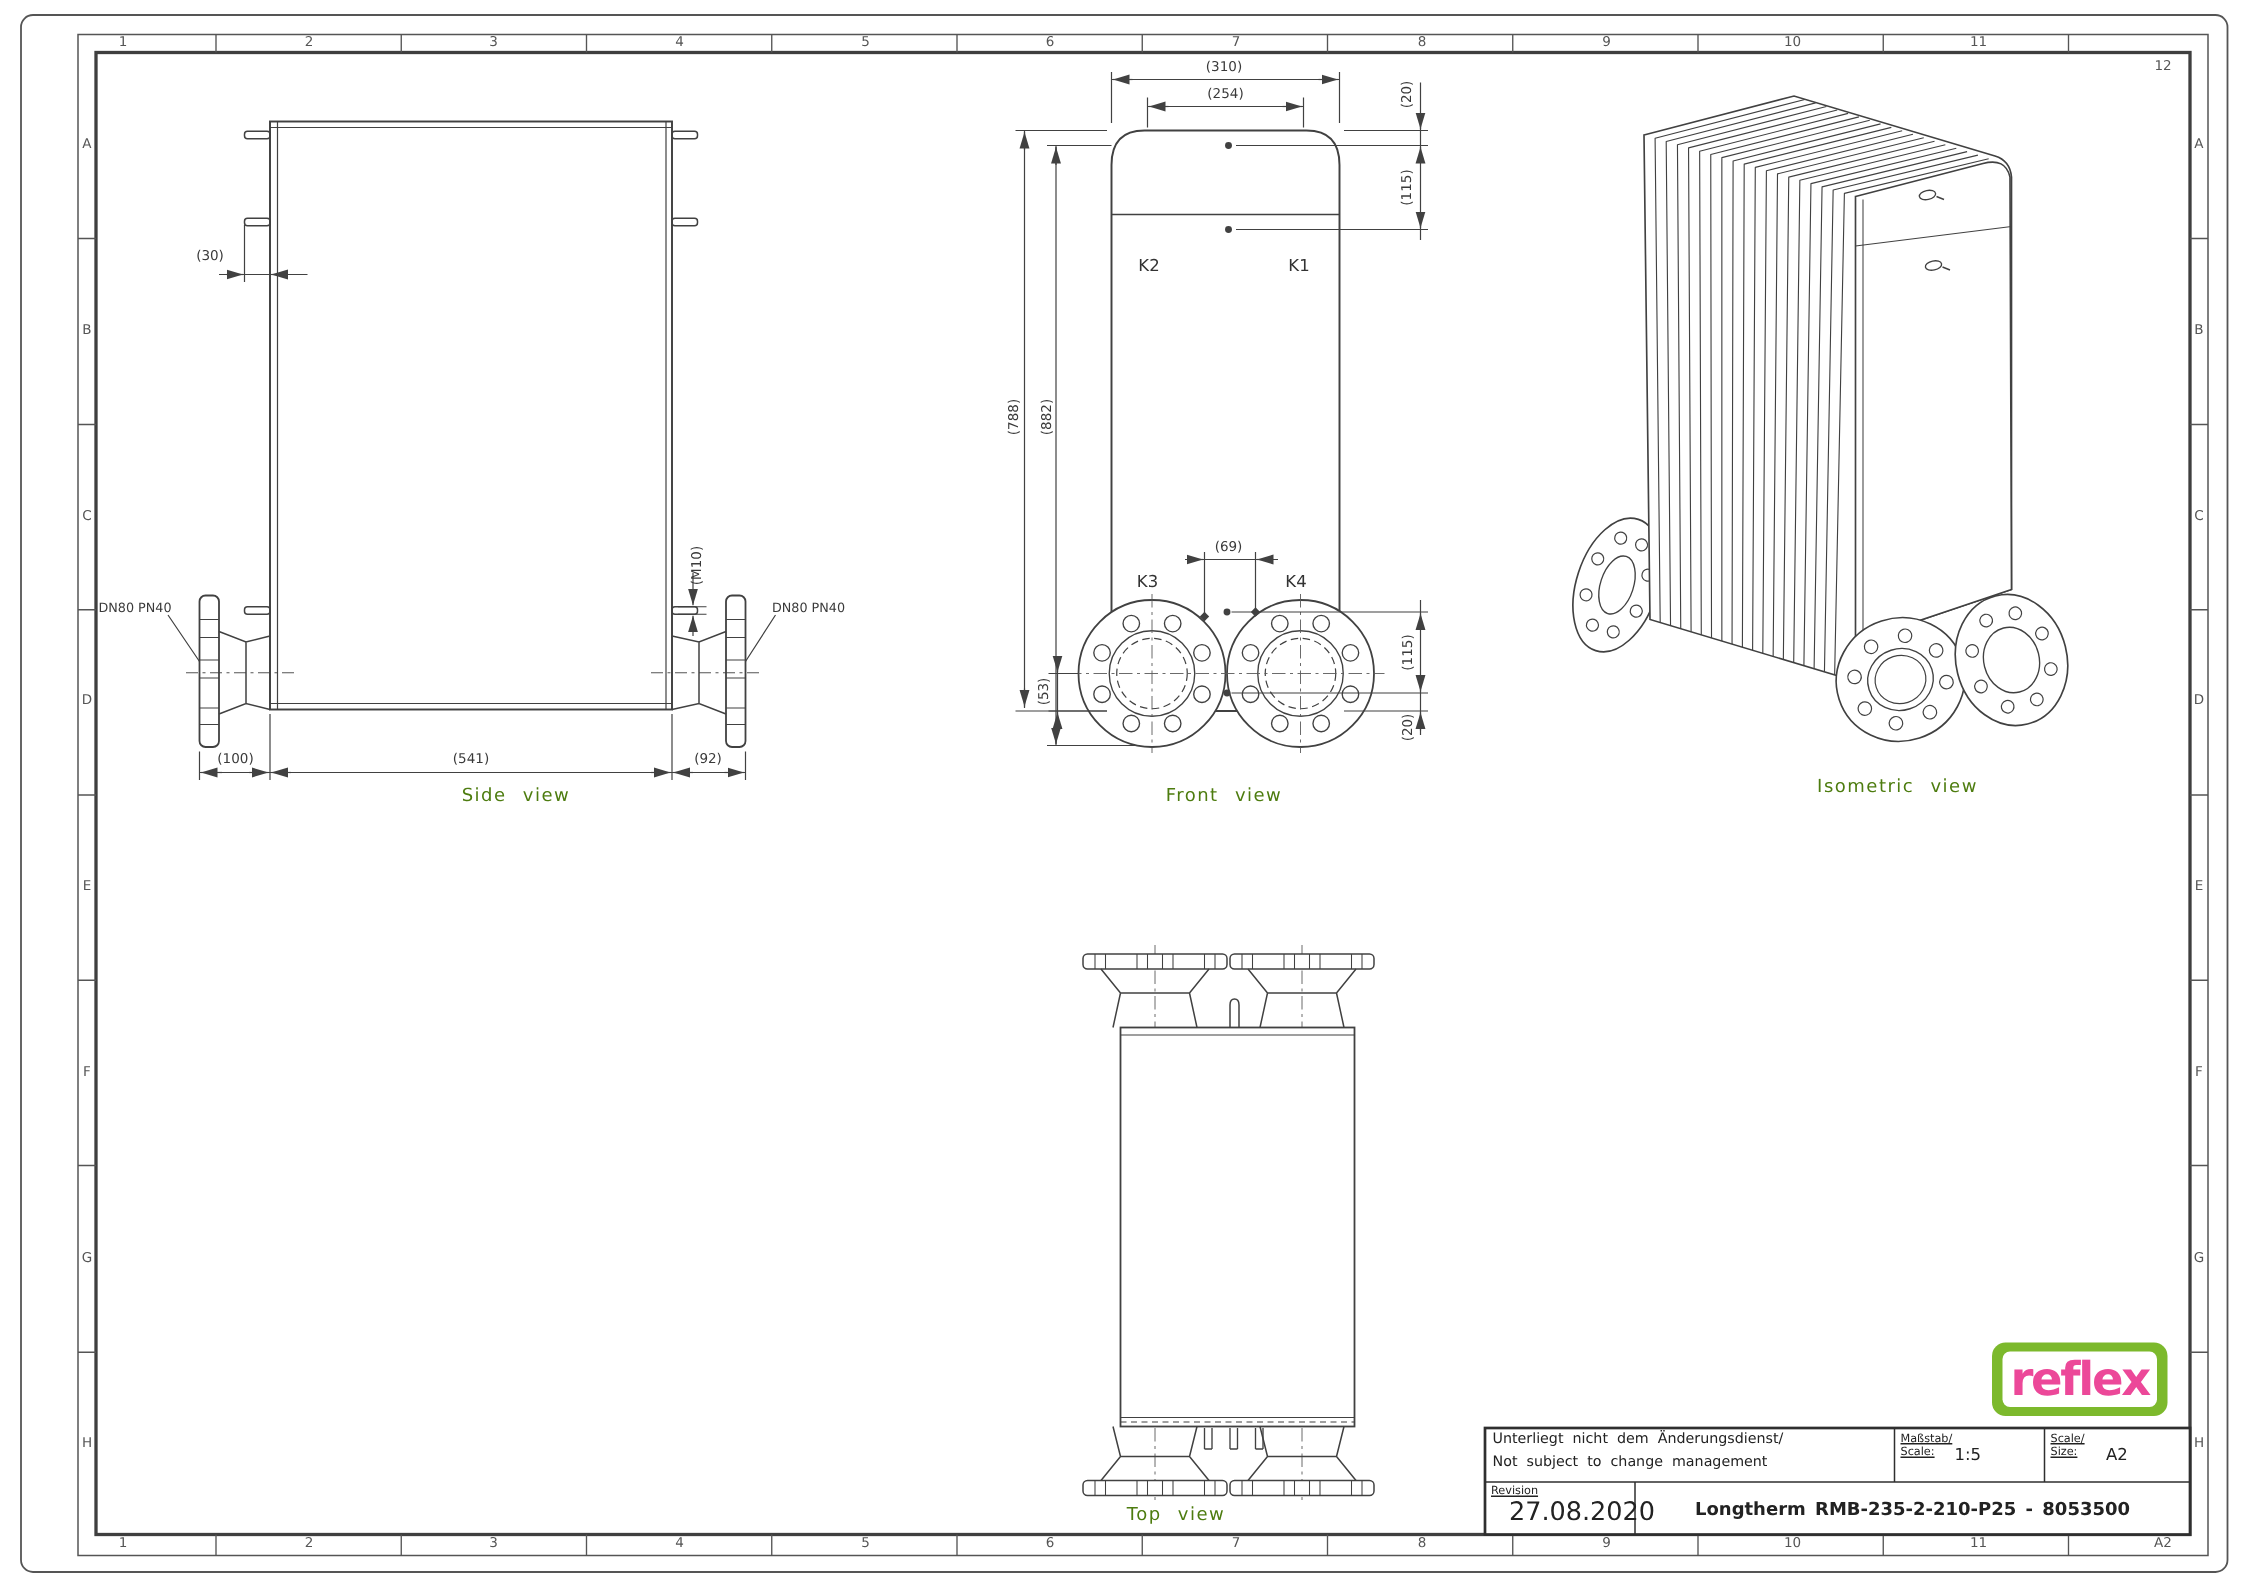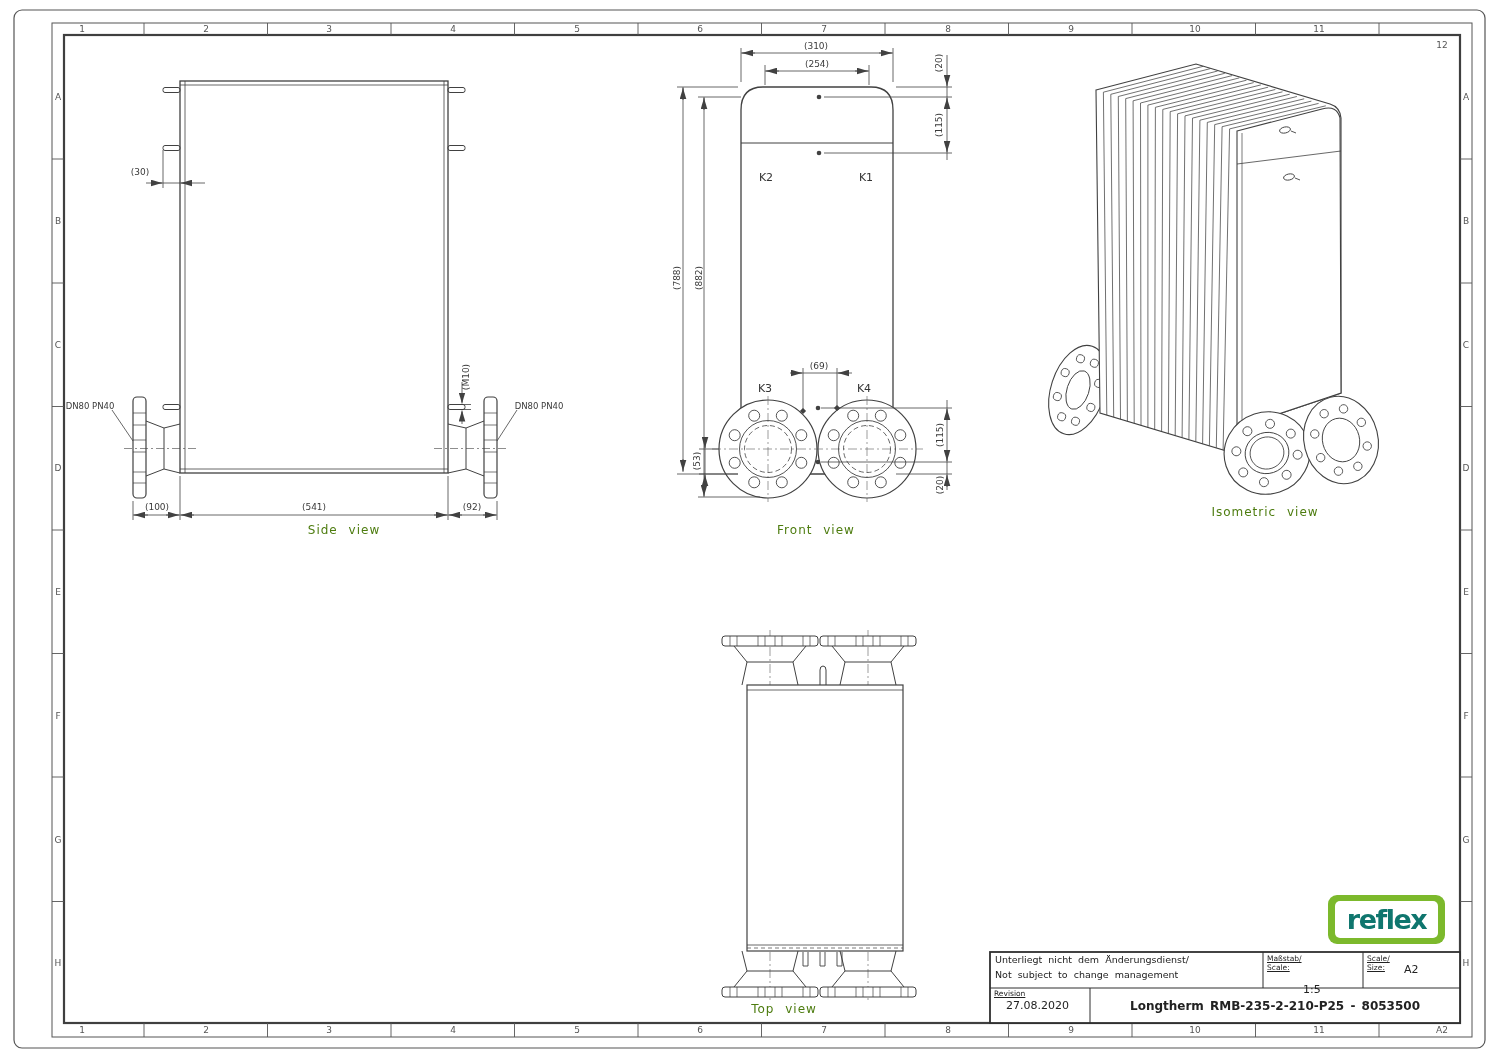--- a/index.html
+++ b/index.html
@@ -11,26 +11,26 @@
   .rot{transform:translate(-50%,-50%) rotate(-90deg);}
   .cap{font-size:12px;color:#4d7c0f;word-spacing:6px;letter-spacing:1px;}
   .k{font-size:11px;color:#333;}
   .dn{font-size:8.5px;}
   .grid{font-size:9px;color:#555;}
   .tb{position:absolute;color:#222;line-height:1;white-space:nowrap;}
   .tb-small{font-size:7.5px;text-decoration:underline;}
   .tb-note{font-size:9.5px;word-spacing:3px;}
   .tb-val{font-size:11px;}
   .tb-title{font-size:12px;font-weight:bold;text-align:center;word-spacing:2px;}
-  .tb-date{font-size:11px;}
+  .tb-date{font-size:17px;}
   .logo{position:absolute;left:1328px;top:895px;width:117px;height:49px;
         border-radius:9px;}
   .logo-inner{position:absolute;left:7px;top:6px;right:7px;bottom:6px;background:#fff;
         border-radius:5px;display:flex;align-items:center;justify-content:center;}
-  .logo-text{font-weight:bold;font-size:27px;letter-spacing:-1.5px;color:#0f766e;}
+  .logo-text{font-weight:bold;font-size:31px;letter-spacing:-1.5px;color:#ec4899;}
 </style>
 </head>
 <body>
 
 <div class="sheet">
 
 <svg width="1500" height="1061" viewBox="0 0 1500 1061">
   <defs>
     <marker id="ar" viewBox="0 0 10 6" refX="10" refY="3" markerWidth="11" markerHeight="7" orient="auto" markerUnits="userSpaceOnUse">
       <path d="M0,0 L10,3 L0,6 Z" fill="#414141"></path>
@@ -344,28 +344,28 @@
 <span class="t k" style="left:766px;top:177px">K2</span>
 <span class="t k" style="left:866px;top:177px">K1</span>
 <span class="t k" style="left:765px;top:388px">K3</span>
 <span class="t k" style="left:864px;top:388px">K4</span>
 <span class="t" style="left:819px;top:366px">(69)</span>
 <span class="t rot" style="left:697px;top:461px">(53)</span>
 <span class="t rot" style="left:940px;top:435px">(115)</span>
 <span class="t rot" style="left:940px;top:485px">(20)</span>
 <span class="t cap" style="left:816px;top:530px">Front view</span>
 
-<span class="t cap" style="left:1265px;top:512px">Isometric view</span>
+<span class="t cap" style="left:1265px;top:524px">Isometric view</span>
 <span class="t cap" style="left:784px;top:1009px">Top view</span>
 
 <div class="tb tb-note" style="left:995px;top:955px">Unterliegt nicht dem Änderungsdienst/</div>
 <div class="tb tb-note" style="left:995px;top:970px">Not subject to change management</div>
 <div class="tb tb-small" style="left:1267px;top:955px">Maßstab/</div>
 <div class="tb tb-small" style="left:1267px;top:964px">Scale:</div>
-<div class="tb tb-val" style="left:1303px;top:984px">1:5</div>
+<div class="tb tb-val" style="left:1303px;top:964px">1:5</div>
 <div class="tb tb-small" style="left:1367px;top:955px">Scale/</div>
 <div class="tb tb-small" style="left:1367px;top:964px">Size:</div>
 <div class="tb tb-val" style="left:1404px;top:964px">A2</div>
 <div class="tb tb-small" style="left:994px;top:990px">Revision</div>
 <div class="tb tb-date" style="left:1006px;top:1000px">27.08.2020</div>
 <div class="tb tb-title" style="left:1090px;top:1000px;width:370px">Longtherm RMB-235-2-210-P25 - 8053500</div>
 
 <div class="logo" style="background: rgb(124, 185, 44);">
   <div class="logo-inner">
     <span class="logo-text">reflex</span>

